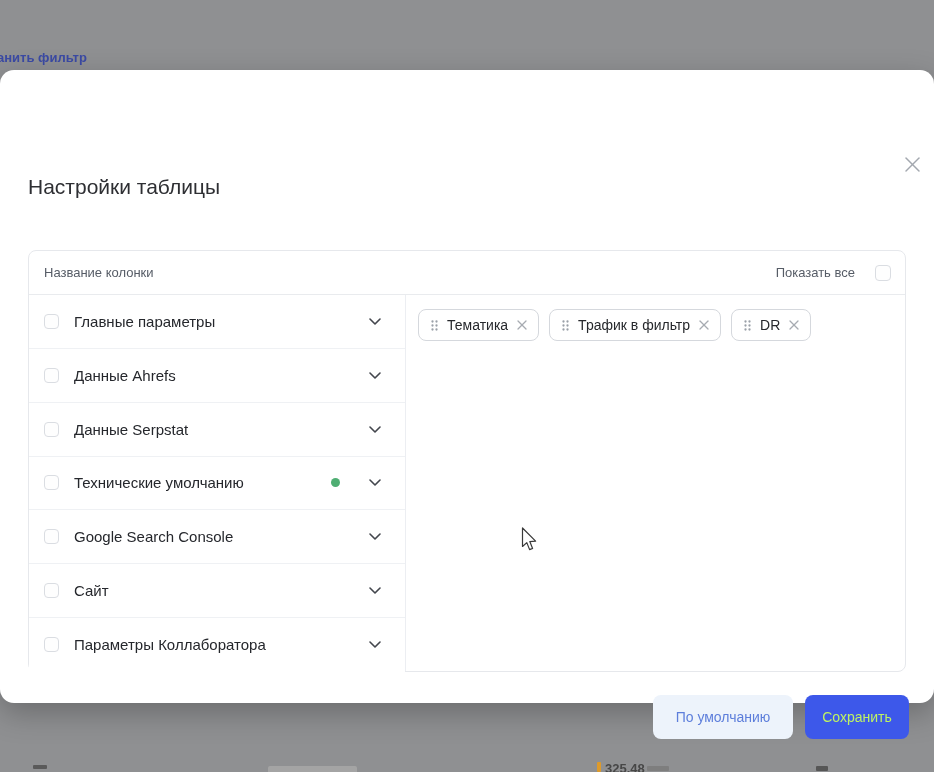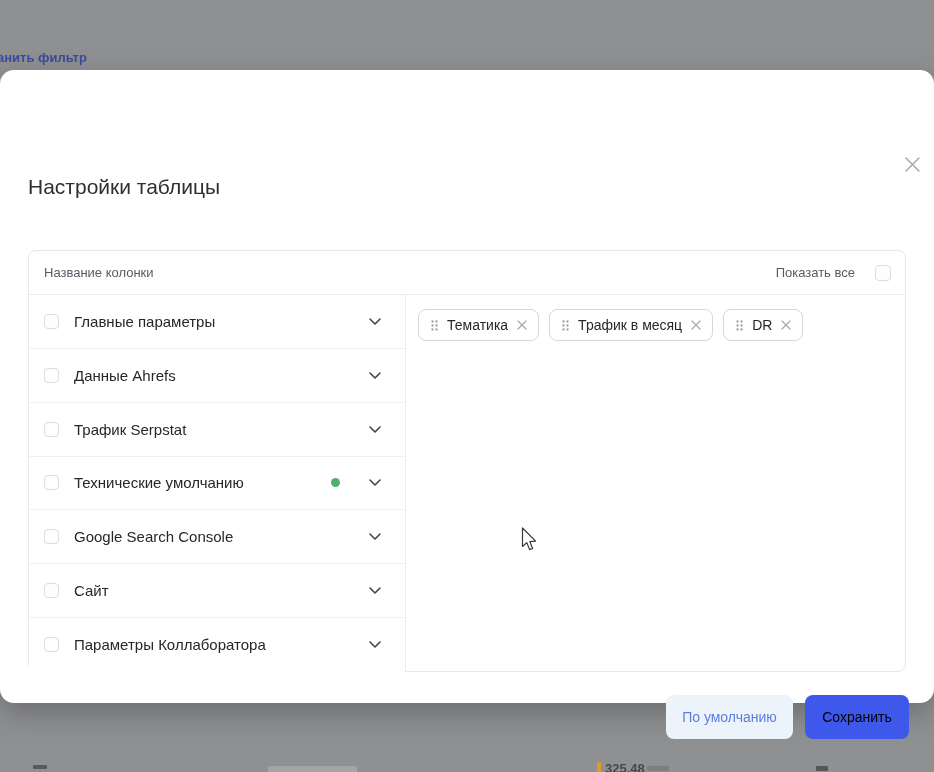--- a/index.html
+++ b/index.html
@@ -98,26 +98,26 @@
   .chip-close svg { stroke:#a7abb1; }
 
   
   .btn {
     position:absolute; top:625px; height:44px;
     display:flex; align-items:center; justify-content:center;
     border:none; border-radius:8px; font-size:14px;
     font-family:"Liberation Sans", sans-serif; cursor:pointer;
   }
   .btn-default {
-    right:141px; width:127px;
+    right:141px; width:140px;
     background:var(--default_bg,#edf3fb); color:var(--default_text,#5d7edb);
   }
   .btn-save {
     right:25px; width:104px;
-    background:var(--save_bg,#3d58ea); color:#000000;
+    background:var(--save_bg,#3d58ea); color:#bef264;
   }
 
   
   .cursor { position:absolute; left:521px; top:527px; pointer-events:none; }
 </style>
 </head>
 <body>
 
 <div class="bg-link">анить фильтр</div>
 <div class="frag frag-bar1"></div>
@@ -167,21 +167,21 @@
           <span class="cat-label">Данные Ahrefs</span>
           <span class="chev">
             <svg width="12" height="7" viewBox="0 0 12 7" fill="none" stroke-width="1.6" stroke-linecap="round" stroke-linejoin="round">
                 <polyline points="1,1 6,6 11,1"></polyline>
               </svg>
           </span>
         </div>
 
         <div class="cat-row">
           <span class="checkbox"></span>
-          <span class="cat-label">Трафик Serpstat</span>
+          <span class="cat-label">Данные Serpstat</span>
           <span class="chev">
             <svg width="12" height="7" viewBox="0 0 12 7" fill="none" stroke-width="1.6" stroke-linecap="round" stroke-linejoin="round">
                 <polyline points="1,1 6,6 11,1"></polyline>
               </svg>
           </span>
         </div>
 
         <div class="cat-row">
           <span class="checkbox"></span>
           <span class="cat-label">Технические умолчанию</span>
@@ -252,21 +252,21 @@
             <span class="chip-handle">
               <svg width="7" height="11" viewBox="0 0 7 11" fill="#9aa0a8">
                 <circle cx="1.5" cy="1.5" r="1.15"></circle>
                   <circle cx="5.5" cy="1.5" r="1.15"></circle>
                 <circle cx="1.5" cy="5.5" r="1.15"></circle>
                   <circle cx="5.5" cy="5.5" r="1.15"></circle>
                 <circle cx="1.5" cy="9.5" r="1.15"></circle>
                   <circle cx="5.5" cy="9.5" r="1.15"></circle>
               </svg>
             </span>
-            <span class="chip-label">Трафик в месяц</span>
+            <span class="chip-label">Трафик в фильтр</span>
             <span class="chip-close">
               <svg width="10" height="10" viewBox="0 0 10 10" fill="none" stroke-width="1.3" stroke-linecap="round">
                   <line x1="1" y1="1" x2="9" y2="9"></line>
                   <line x1="9" y1="1" x2="1" y2="9"></line>
                 </svg>
             </span>
           </span>
 
           <span class="chip">
             <span class="chip-handle">

